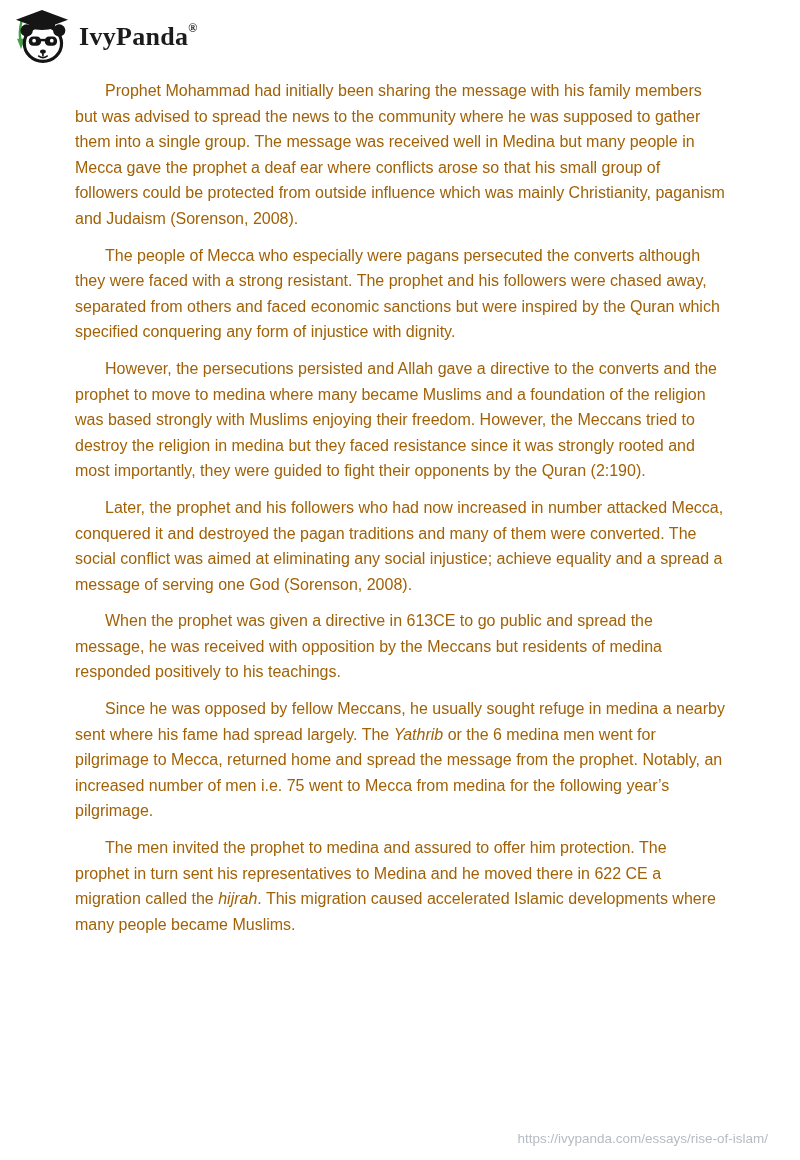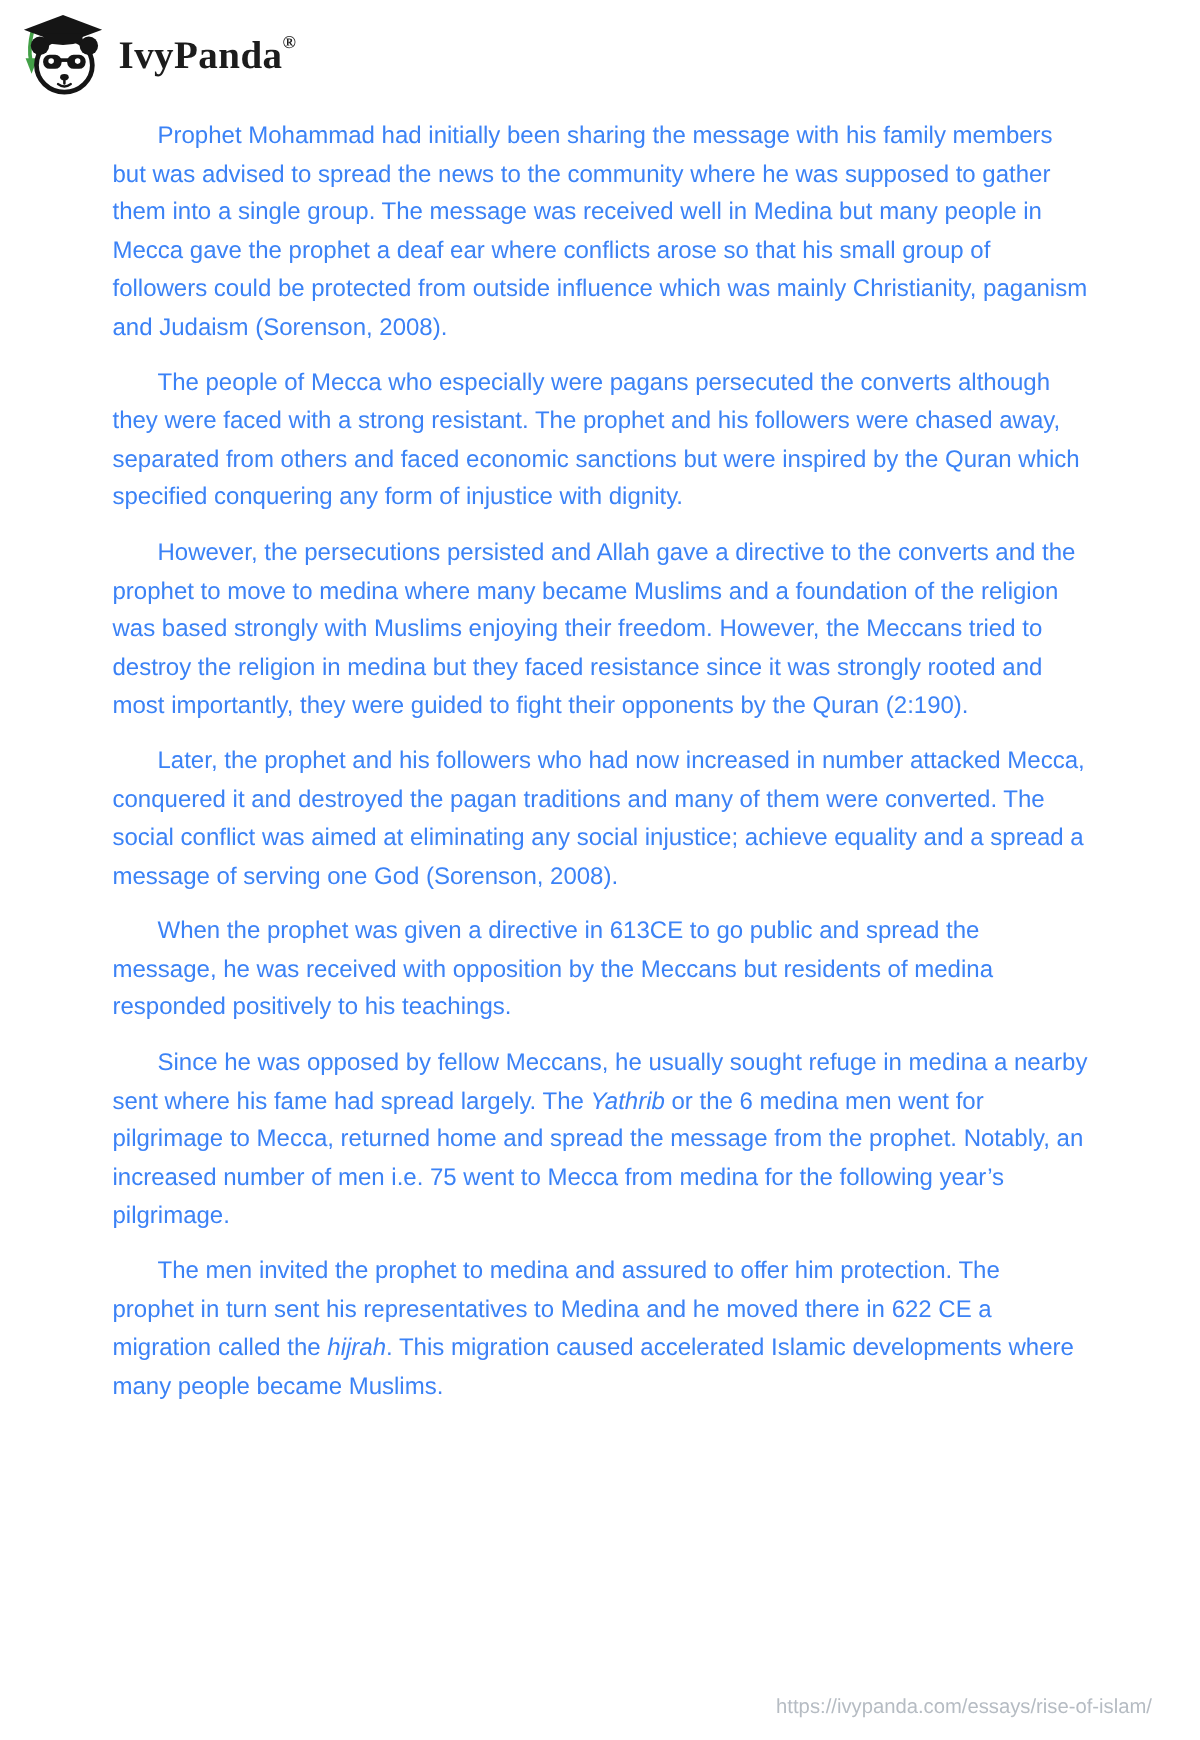--- a/index.html
+++ b/index.html
@@ -48,21 +48,21 @@
     white-space: nowrap;
   }
   
   .article {
     width: 650px;
     margin: 12px 0 0 75px;
   }
   .article p {
     font-size: 16px;
     line-height: 25.6px;
-    color: #3b82f6;
+    color: #a16207;
     text-indent: 30px;
     margin: 0 0 11px 0;
   }
   .article h2 {
     font-size: 28.5px;
     line-height: 38px;
     font-weight: 700;
     color: #26262e;
     text-indent: 0;
     margin: 10px 0 24px 0;

